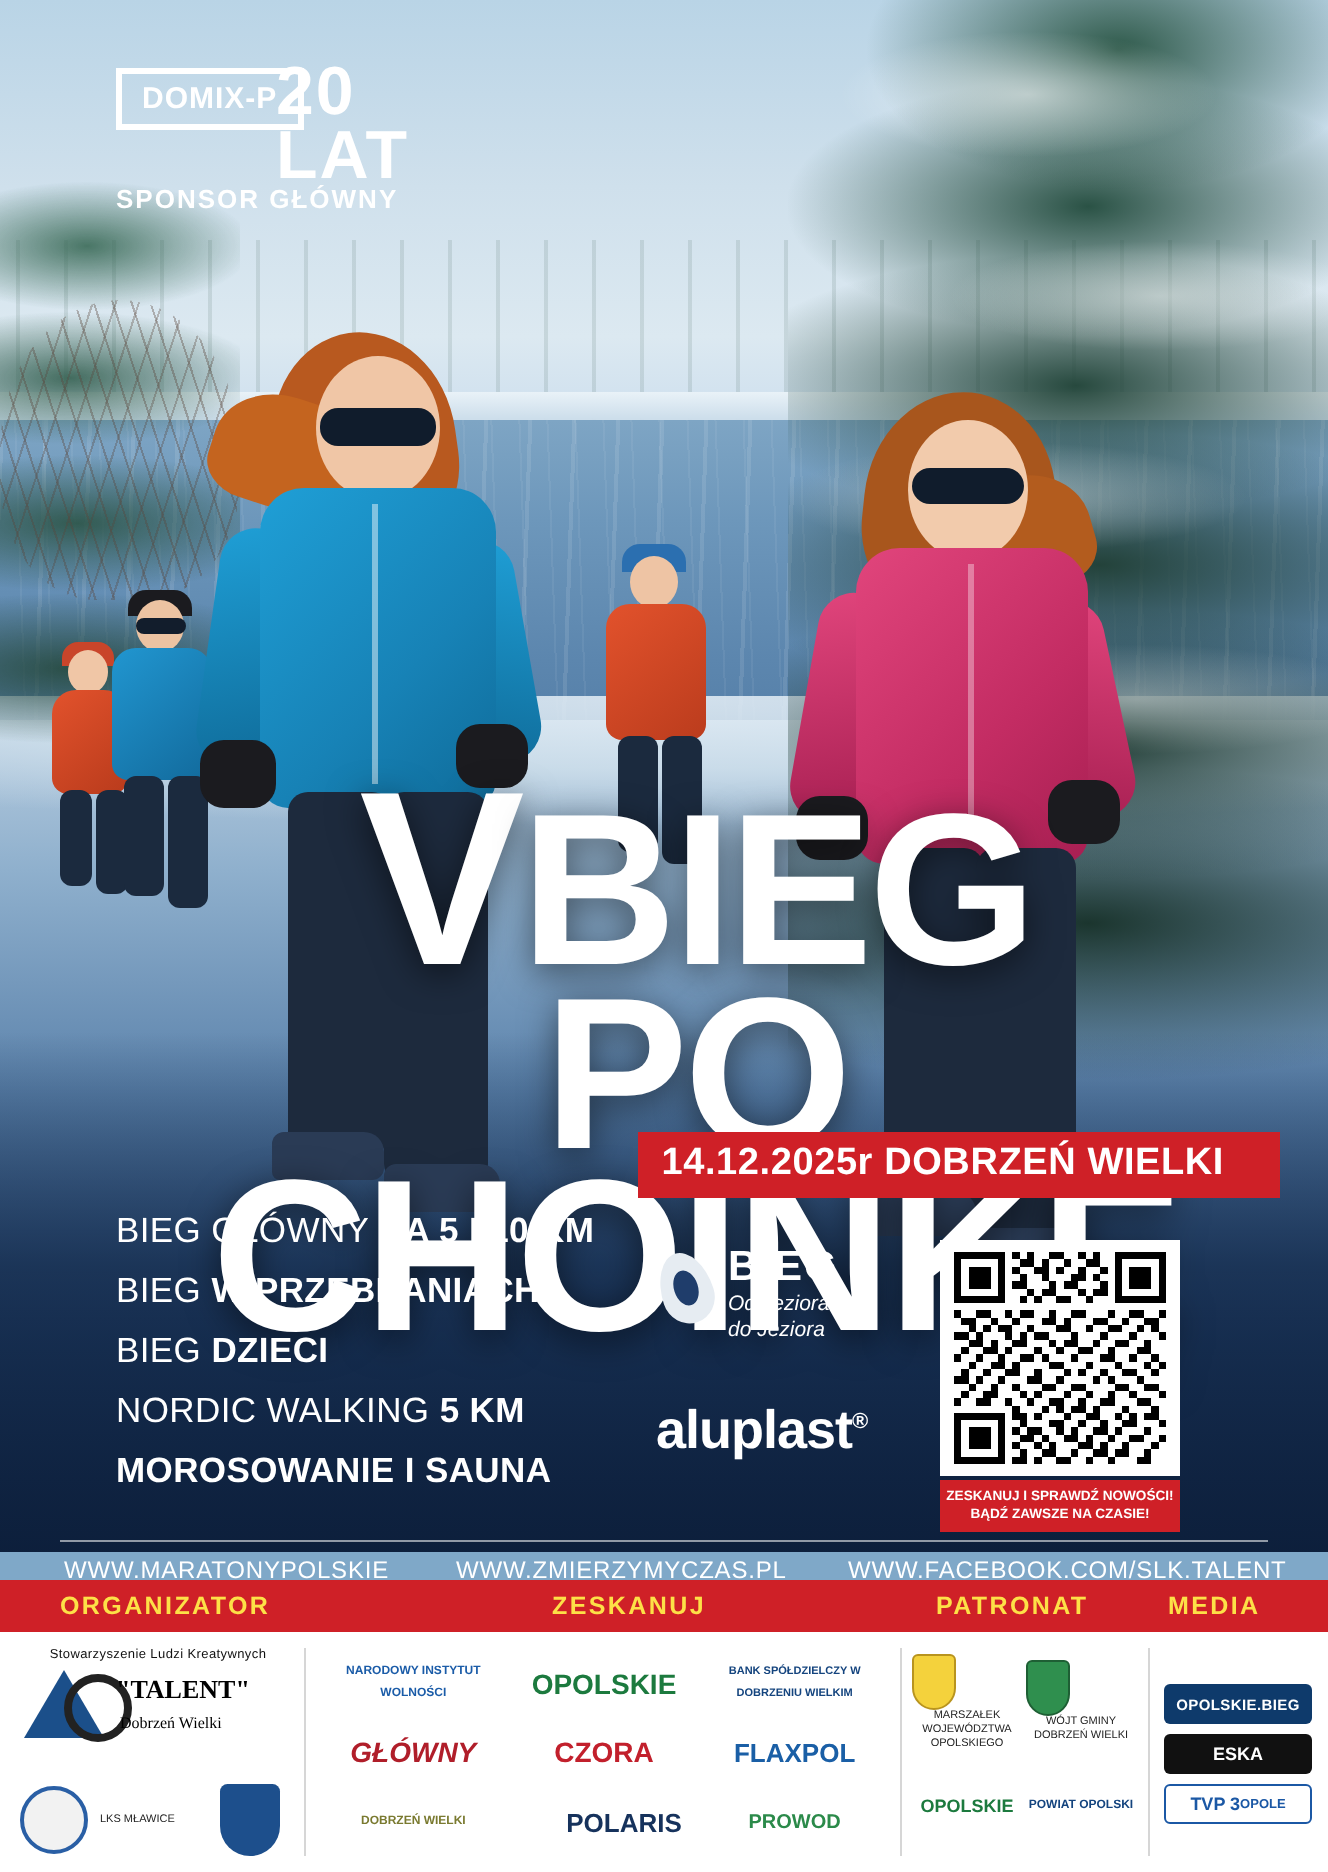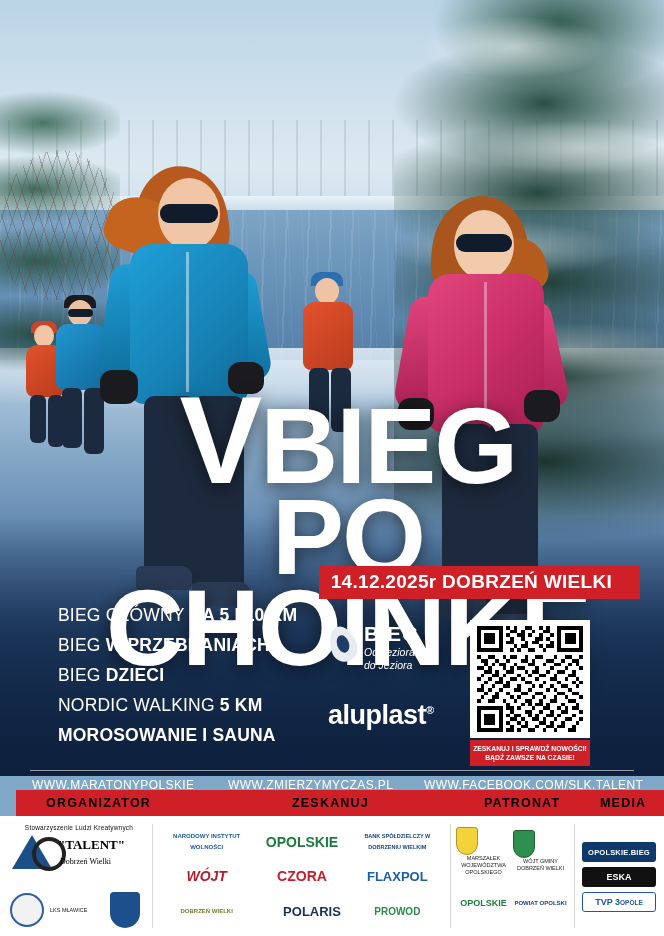--- a/index.html
+++ b/index.html
@@ -238,22 +238,22 @@
     position:absolute; left:0; right:0; top:770px; height:26px;
     color:#fff; font-size:12px; letter-spacing:.4px;
   }
   .urlStrip .line{ position:absolute; left:30px; right:30px; top:0; height:1px; background:rgba(255,255,255,.55); }
   .urlStrip .u1{ position:absolute; left:32px; top:8px; }
   .urlStrip .u2{ position:absolute; left:228px; top:8px; }
   .urlStrip .u3{ position:absolute; left:424px; top:8px; }
 
   
   .redBar{
-    position:absolute; left:16px; right:0; top:790px; height:26px;
-    background:#cf2027; color:#000000; font-size:12.5px; font-weight:bold;
+    position:absolute; left:0; right:0; top:790px; height:26px;
+    background:#cf2027; color:#fde047; font-size:12.5px; font-weight:bold;
     letter-spacing:1.2px;
   }
   .redBar span{ position:absolute; top:6px; }
   .rb1{ left:30px; }
   .rb2{ left:276px; }
   .rb3{ left:468px; }
   .rb4{ left:584px; }
 
   
   .footer{
@@ -367,20 +367,28 @@
     <div class="r-torso"></div>
     <div class="r-zip"></div>
     <div class="r-gloveL"></div>
     <div class="r-gloveR"></div>
     <div class="r-leg r-legL"></div>
     <div class="r-leg r-legR"></div>
     <div class="r-shoe r-shoeL"></div>
     <div class="r-shoe r-shoeR"></div>
   </div>
 
+  <div class="topLogo">
+    <span class="domixBox">DOMIX-P</span>
+    <div class="lat20">
+      <div>20</div>
+      <div>LAT</div>
+    </div>
+    <div class="sponsorGlowny">SPONSOR GŁÓWNY</div>
+  </div>
 
   <div class="title">
     <div class="titleLine1">
       <span class="titleV">V</span><span>BIEG</span>
     </div>
     <div class="titleLine2">PO CHOINKĘ</div>
   </div>
   <div class="dateBar">14.12.2025r DOBRZEŃ WIELKI</div>
 
   <div class="raceList">
@@ -665,21 +673,21 @@
       </div>
     </div>
 
     <div class="fdiv" style="left:152px;"></div>
 
     <div class="fcol sponsCol">
       <div class="sponsGrid">
         <div class="slogo" style="color:#1b5ca8;font-size:6px;">NARODOWY INSTYTUT WOLNOŚCI</div>
         <div class="slogo" style="color:#1c7a3e;font-size:14px;">OPOLSKIE</div>
         <div class="slogo" style="color:#14447e;font-size:5.5px;">BANK SPÓŁDZIELCZY W DOBRZENIU WIELKIM</div>
-        <div class="slogo" style="color:#b01e2a;font-size:14px;font-style:italic;">WÓJT</div>
+        <div class="slogo" style="color:#b01e2a;font-size:14px;font-style:italic;">GŁÓWNY</div>
         <div class="slogo" style="color:#c2202c;font-size:14px;">CZORA</div>
         <div class="slogo" style="color:#1a5fa6;font-size:13px;">FLAXPOL</div>
         <div class="slogo" style="color:#7a7a30;font-size:6px;">DOBRZEŃ WIELKI</div>
         <div class="slogo" style="color:#16325c;font-size:13px;padding-left:20px;">POLARIS</div>
         <div class="slogo" style="color:#2b8a4a;font-size:10px;">PROWOD</div>
       </div>
     </div>
 
     <div class="fdiv" style="left:450px;"></div>
 

